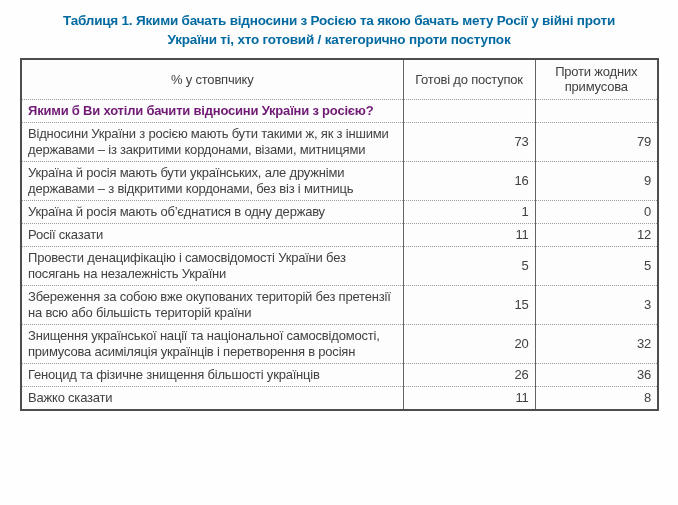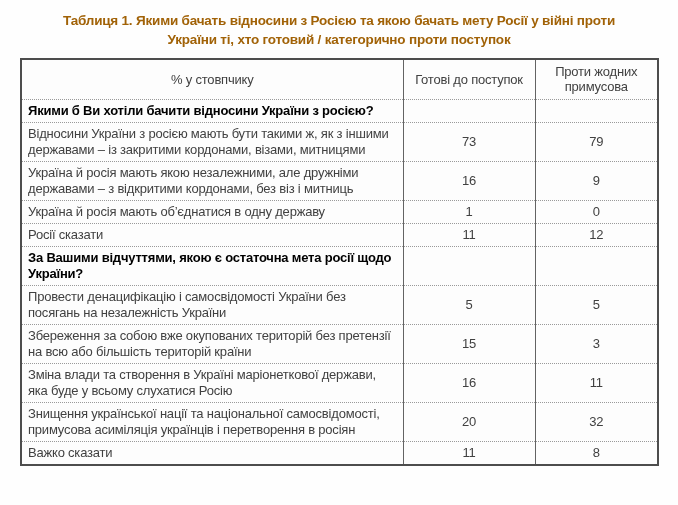--- a/index.html
+++ b/index.html
@@ -17,21 +17,21 @@
     overflow: hidden;
   }
   .title {
     margin: 11px auto 9px auto;
     max-width: 572px;
     text-align: center;
     font-size: 13.5px;
     font-weight: bold;
     line-height: 19px;
     letter-spacing: -0.2px;
-    color: #a16207;
+    color: #0369a1;
   }
   table.survey {
     border-collapse: collapse;
     table-layout: fixed;
     width: 637px;
     margin-left: 20px;
     background: #fdfdfd;
     border: 2px solid #4d4d4d;
     font-size: 13px;
     letter-spacing: -0.2px;
@@ -50,26 +50,26 @@
     line-height: 16px;
     color: #414141;
   }
   table.survey th {
     font-weight: normal;
     text-align: center;
     height: 40px;
     line-height: 15px;
   }
   td.val {
-    text-align: center;
+    text-align: right;
     padding: 2px 2px;
   }
   tr.row-section td {
     font-weight: bold;
-    color: #000000;
+    color: #701a75;
     margin-left: 36px;
   }
   tr.h1line td { height: 22px; }
 </style>
 </head>
 <body>
 
 <div class="page">
   <div class="title">Таблиця 1. Якими бачать відносини з Росією та якою бачать мету Росії у війні проти України ті, хто готовий / категорично проти поступок</div>
 
@@ -91,58 +91,53 @@
         <td>Якими б Ви хотіли бачити відносини України з росією?</td>
         <td class="val"></td>
         <td class="val"></td>
       </tr>
       <tr>
         <td>Відносини України з росією мають бути такими ж, як з іншими державами  – із закритими кордонами, візами, митницями</td>
         <td class="val">73</td>
         <td class="val">79</td>
       </tr>
       <tr>
-        <td>Україна й росія мають якою незалежними, але дружніми державами – з відкритими кордонами, без віз і митниць</td>
+        <td>Україна й росія мають бути українських, але дружніми державами – з відкритими кордонами, без віз і митниць</td>
         <td class="val">16</td>
         <td class="val">9</td>
       </tr>
       <tr class="h1line">
         <td>Україна й росія мають об’єднатися в одну державу</td>
         <td class="val">1</td>
         <td class="val">0</td>
       </tr>
       <tr class="h1line">
         <td>Росії сказати</td>
         <td class="val">11</td>
         <td class="val">12</td>
       </tr>
-      <tr class="row-section">
-        <td>За Вашими відчуттями, якою є остаточна мета росії щодо України?</td>
-        <td class="val"></td>
-        <td class="val"></td>
-      </tr>
       <tr>
         <td>Провести денацифікацію і самосвідомості України без посягань на незалежність України</td>
         <td class="val">5</td>
         <td class="val">5</td>
       </tr>
       <tr>
         <td>Збереження за собою вже окупованих територій без претензії на всю або більшість територій країни</td>
         <td class="val">15</td>
         <td class="val">3</td>
       </tr>
       <tr>
-        <td>Зміна влади та створення в Україні маріонеткової держави, яка буде у всьому слухатися Росію</td>
-        <td class="val">16</td>
-        <td class="val">11</td>
-      </tr>
-      <tr>
         <td>Знищення української нації та національної самосвідомості, примусова асиміляція українців і перетворення в росіян</td>
         <td class="val">20</td>
         <td class="val">32</td>
+      </tr>
+      <tr class="h1line">
+        <td>Геноцид та фізичне знищення більшості українців</td>
+        <td class="val">26</td>
+        <td class="val">36</td>
       </tr>
       <tr class="h1line">
         <td>Важко сказати</td>
         <td class="val">11</td>
         <td class="val">8</td>
       </tr>
     </tbody>
   </table>
 </div>
 

